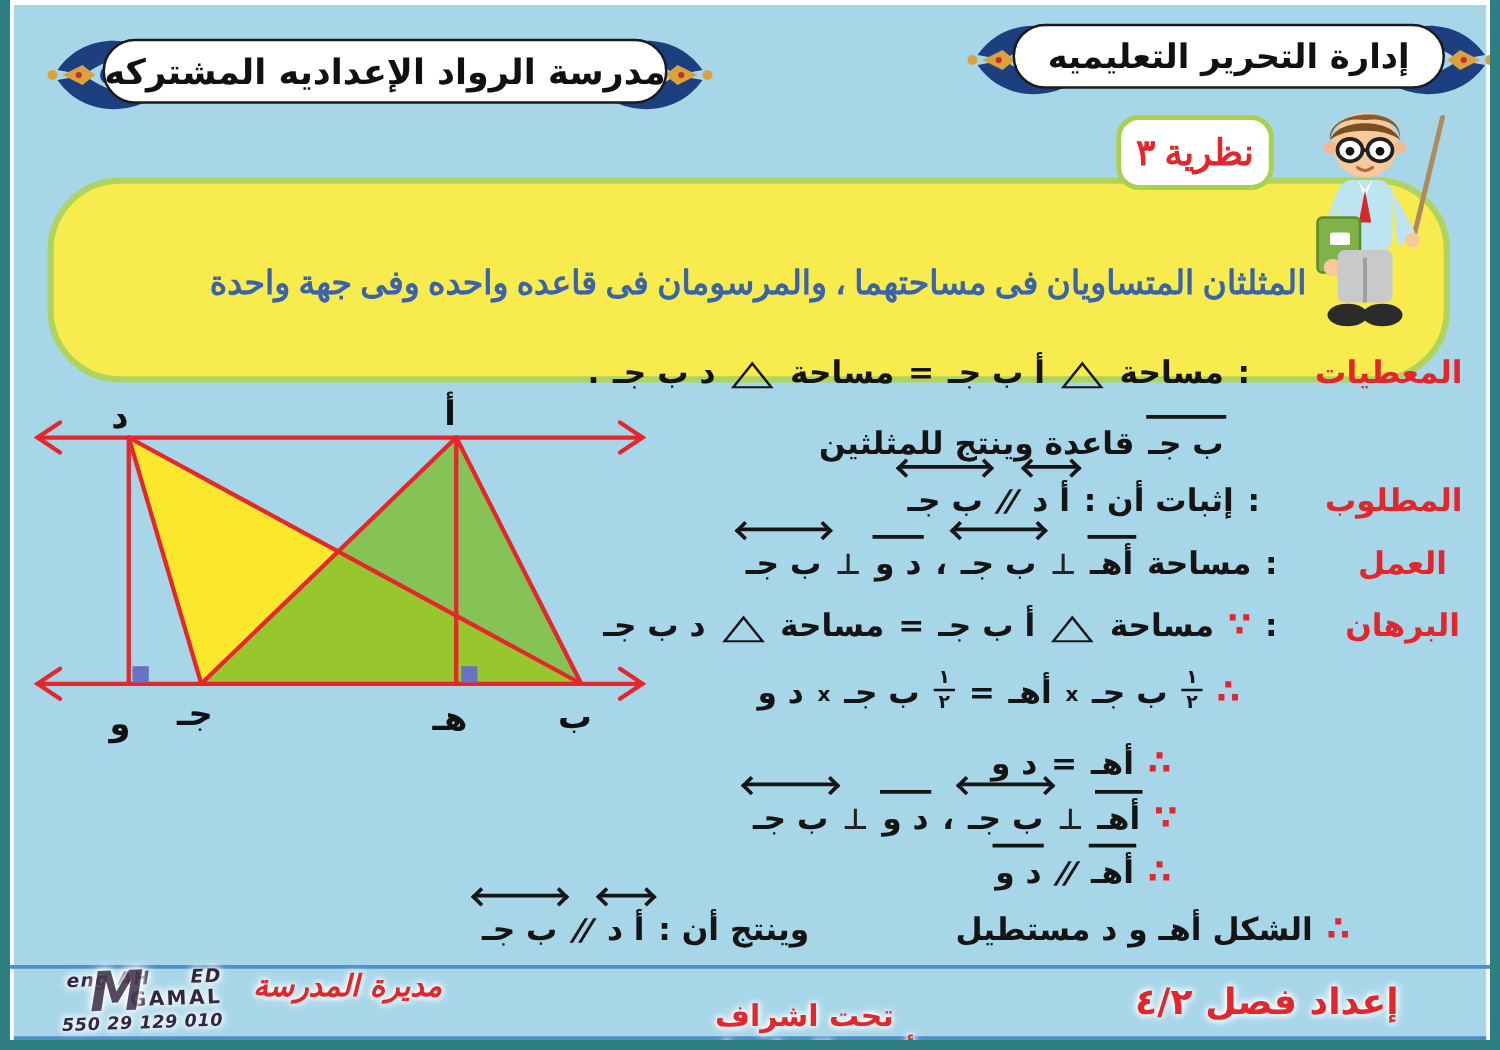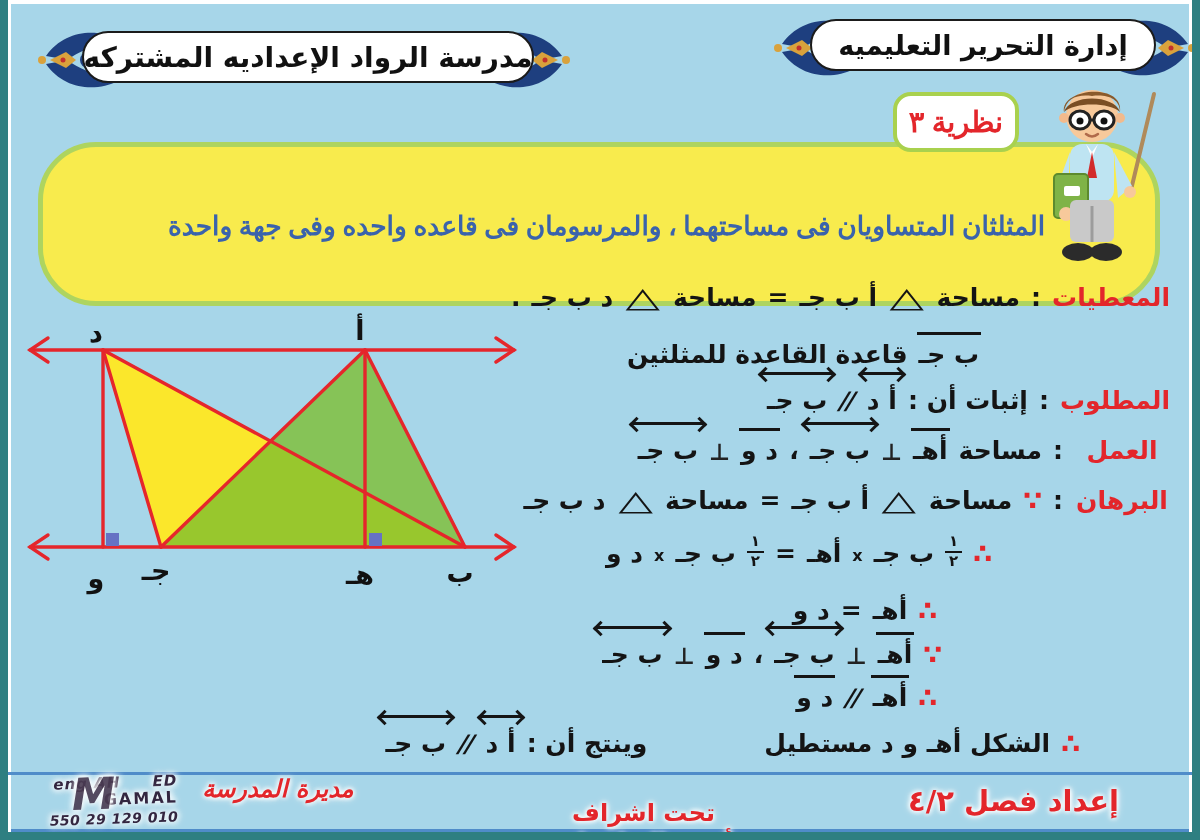--- a/index.html
+++ b/index.html
@@ -33,21 +33,21 @@
   }
   .thm-box .tline{font-weight:bold; font-size:26.5px; color:#3A63AC;}
   
   .mline{
     position:absolute; direction:rtl; display:flex; flex-direction:row;
     align-items:center; column-gap:11px; font-weight:bold; font-size:25px;
     color:#141414; line-height:34px; white-space:nowrap; z-index:2;
   }
   .tok{position:relative;}
   .tok.red{color:#E3262B;}
-  .tok.hd{min-width:96px; text-align:center;}
+  .tok.hd{min-width:96px; text-align:center;margin-left:41px;}
   .tok.sym{font-size:27px; line-height:30px;}
   .tok.perp{font-size:23px; color:#222; margin-top:2px;}
   .tok.tri{font-size:28px; font-weight:400; transform:scaleX(1.6); margin:0 8px;}
   .tok.par{font-style:italic; font-size:24px; letter-spacing:-2px; transform:skewX(-6deg); padding:0 2px;}
   .tok.mul{font-size:16px; margin-top:5px;}
   .tok.sp{display:inline-block;}
   .tok.frac{display:inline-flex; flex-direction:column; align-items:center; font-size:15px; line-height:1.05; margin-top:-4px;}
   .fn{border-bottom:2.5px solid #141414; padding:0 4px 1px;}
   .fd{padding-top:1px;}
   .ov{position:absolute; left:-2px; right:-2px; top:-6px; height:0; border-top:3px solid #151515;}
@@ -198,21 +198,21 @@
       <span class="tok tri">△</span>
       <span class="tok">أ ب جـ</span>
       <span class="tok">=</span>
       <span class="tok">مساحة</span>
       <span class="tok tri">△</span>
       <span class="tok">د ب جـ</span>
       <span class="tok">.</span>
     </div>
   <div class="mline" style="top:338px; right:213px;">
       <span class="tok">ب جـ<i class="ov"></i></span>
-      <span class="tok">قاعدة القاعدة للمثلثين</span>
+      <span class="tok">قاعدة وينتج للمثلثين</span>
     </div>
   <div class="mline" style="top:384px; right:22px;">
       <span class="tok red hd">المطلوب</span>
       <span class="tok">:</span>
       <span class="tok">إثبات أن :</span>
       <span class="tok">أ د<i class="ov da"></i></span>
       <span class="tok par">//</span>
       <span class="tok">ب جـ<i class="ov da"></i></span>
     </div>
   <div class="mline" style="top:433px; right:22px;">

